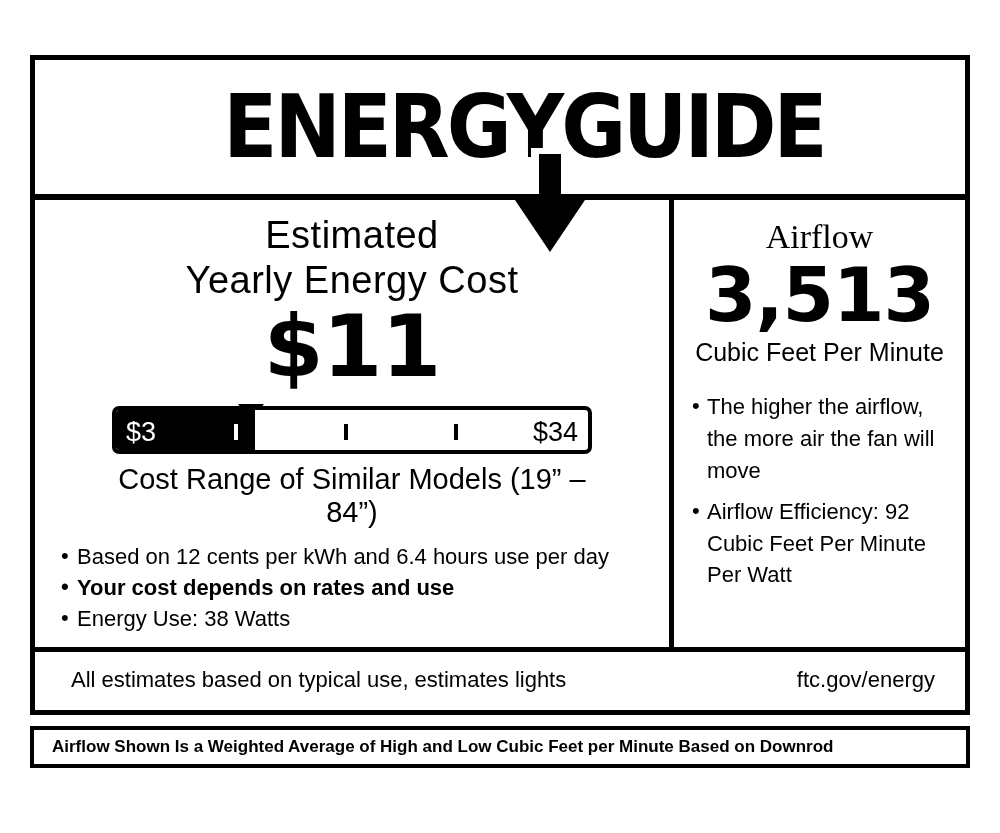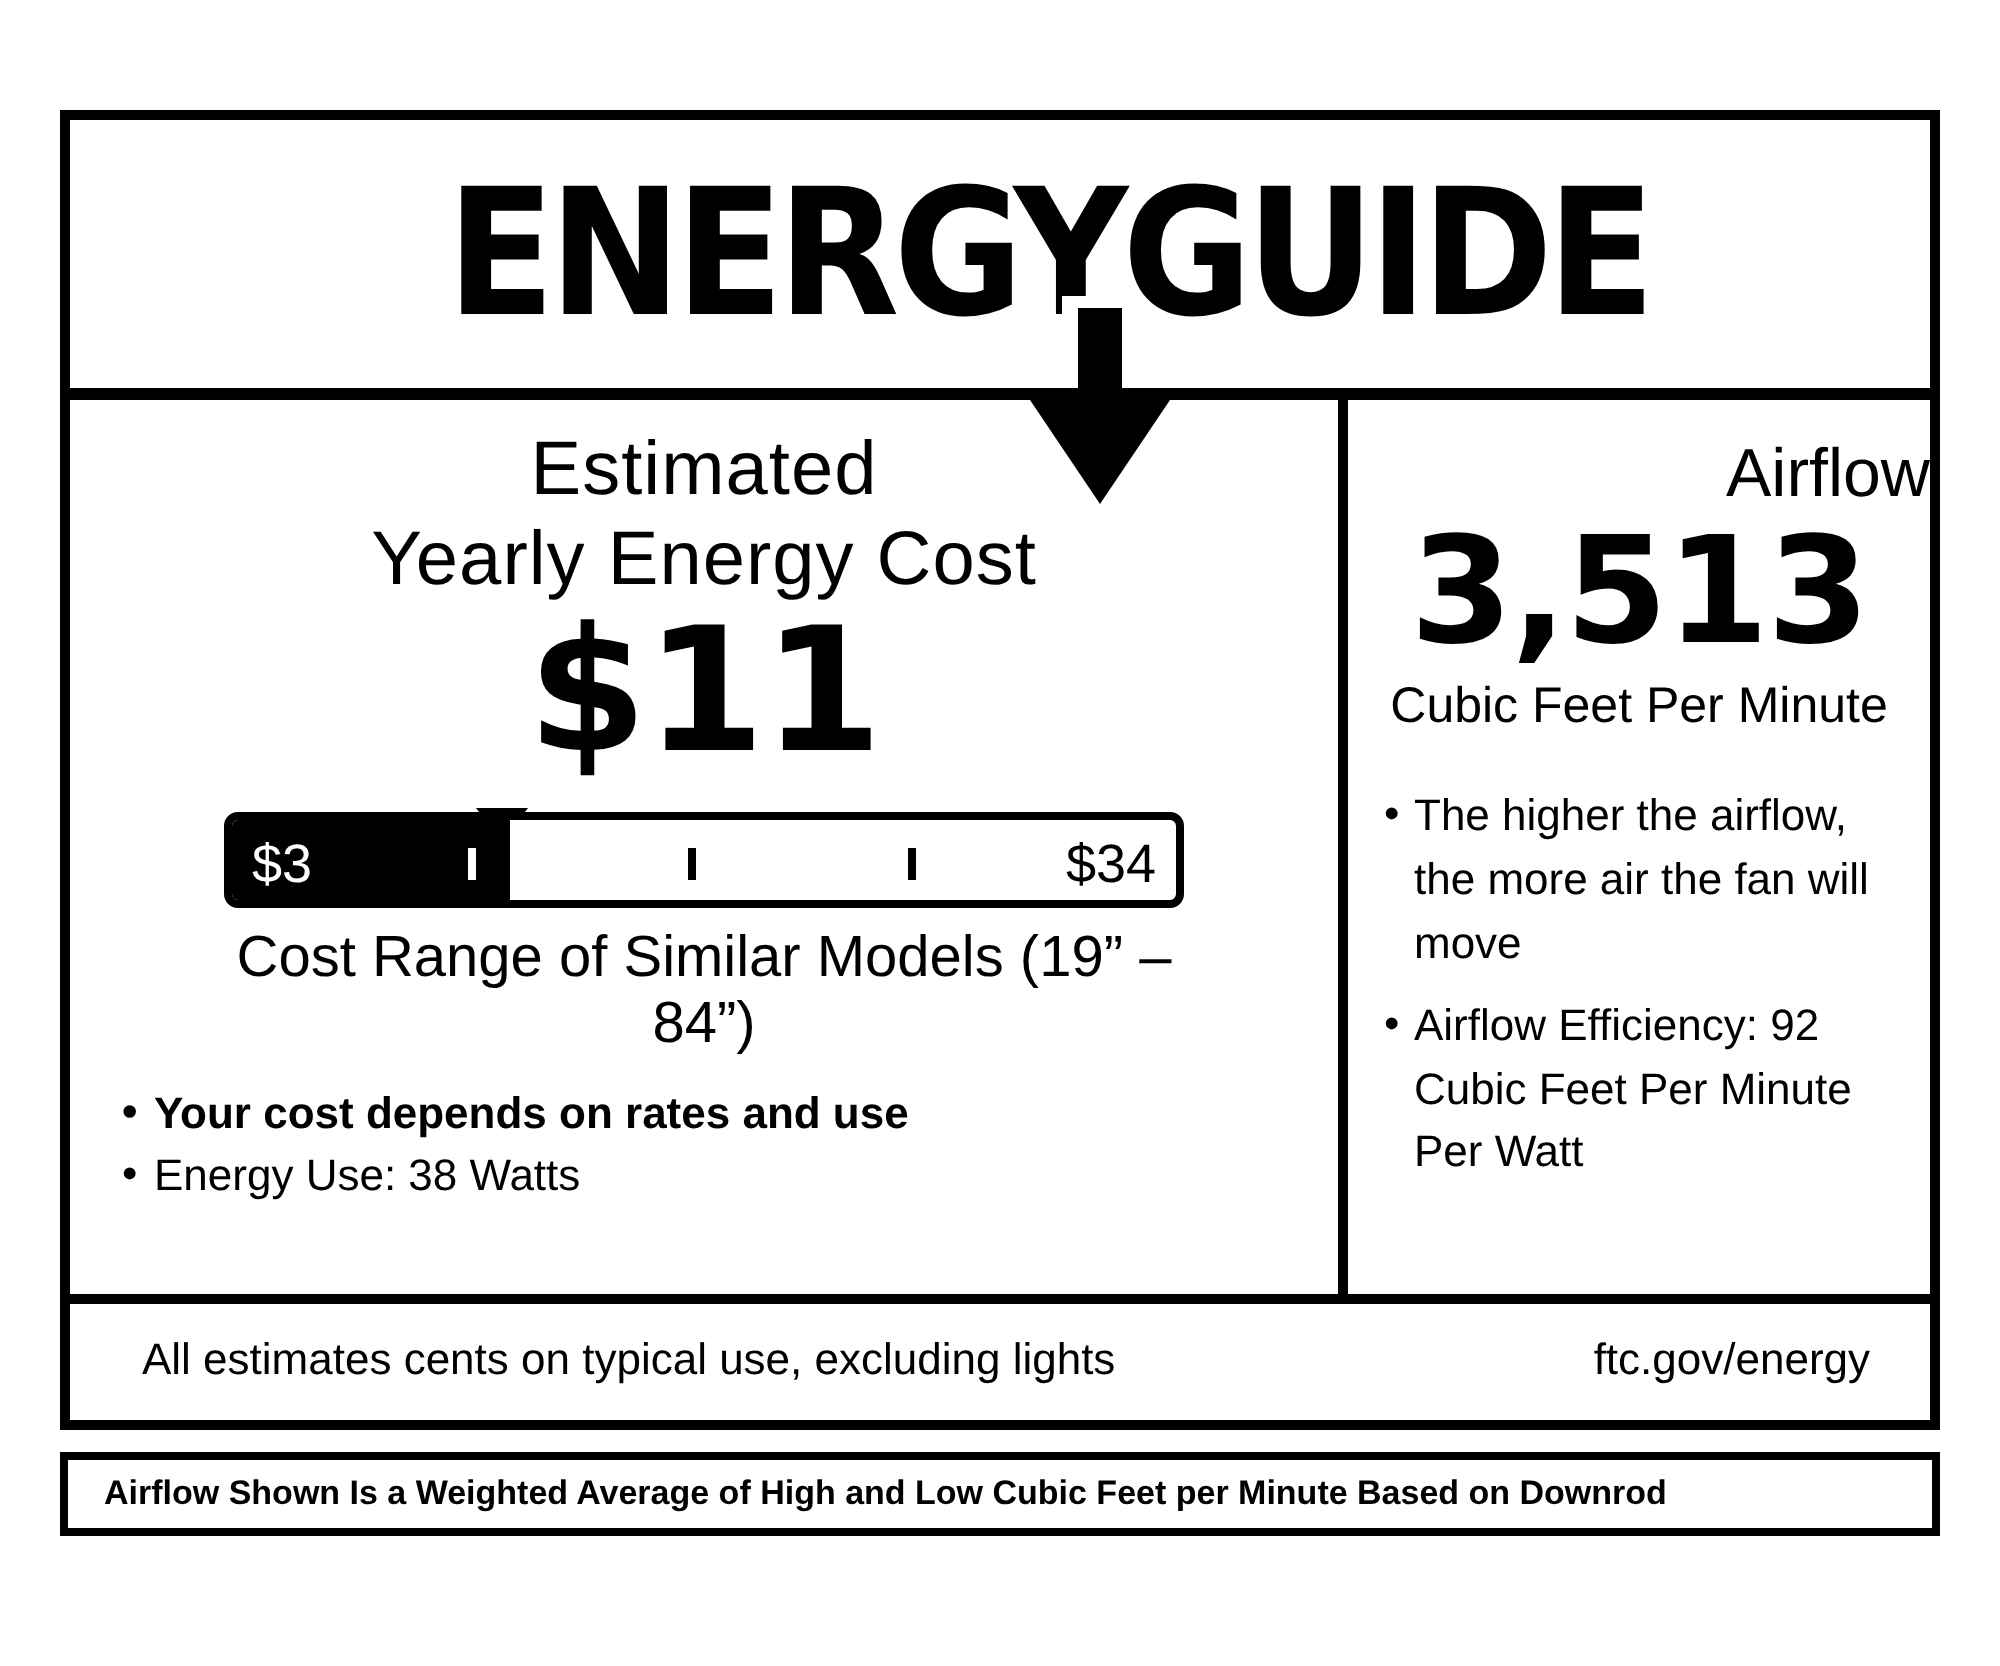--- a/index.html
+++ b/index.html
@@ -210,23 +210,24 @@
     position: absolute;
     left: 0;
     top: -1px;
   }
   .bullets li.bold {
     font-weight: bold;
   }
 
   
   .airflow-title {
-    text-align: right;
+    text-align: center;
     font-size: 34px;
     margin-top: 18px;
+    font-family: Liberation Serif, serif;
   }
   .airflow-value {
     text-align: center;
     font-family: "DejaVu Sans", sans-serif;
     font-weight: bold;
     font-size: 74px;
     line-height: 1;
     margin-top: 2px;
     letter-spacing: -1px;
   }
@@ -319,38 +320,39 @@
           <div class="scale-low">$3</div>
           <div class="scale-high">$34</div>
           <div class="tick on-black" style="left:118px;"></div>
           <div class="tick" style="left:228px;"></div>
           <div class="tick" style="left:338px;"></div>
         </div>
         <div class="range-caption">Cost Range of Similar Models (19” – 84”)</div>
       </div>
 
       <ul class="bullets">
+        <li>Based on 12 cents per kWh and 6.4 hours use per day</li>
         <li class="bold">Your cost depends on rates and use</li>
         <li>Energy Use: 38 Watts</li>
       </ul>
     </div>
 
     <div class="col-right">
       <div class="airflow-title">Airflow</div>
       <div class="airflow-value">3,513</div>
       <div class="airflow-units">Cubic Feet Per Minute</div>
       <ul class="r-bullets">
         <li>The higher the airflow, the more air the fan will move</li>
         <li>Airflow Efficiency: 92 Cubic Feet Per Minute Per Watt</li>
       </ul>
     </div>
   </div>
 
   <div class="footer-strip">
-    <div class="footer-note">All estimates cents on typical use, excluding lights</div>
+    <div class="footer-note">All estimates based on typical use, estimates lights</div>
     <div class="footer-url">ftc.gov/energy</div>
   </div>
 
 </div>
 
 <div id="bottom-box">
   <div class="txt">Airflow Shown Is a Weighted Average of High and Low Cubic Feet per Minute Based on Downrod</div>
 </div>
 
 </body></html>

